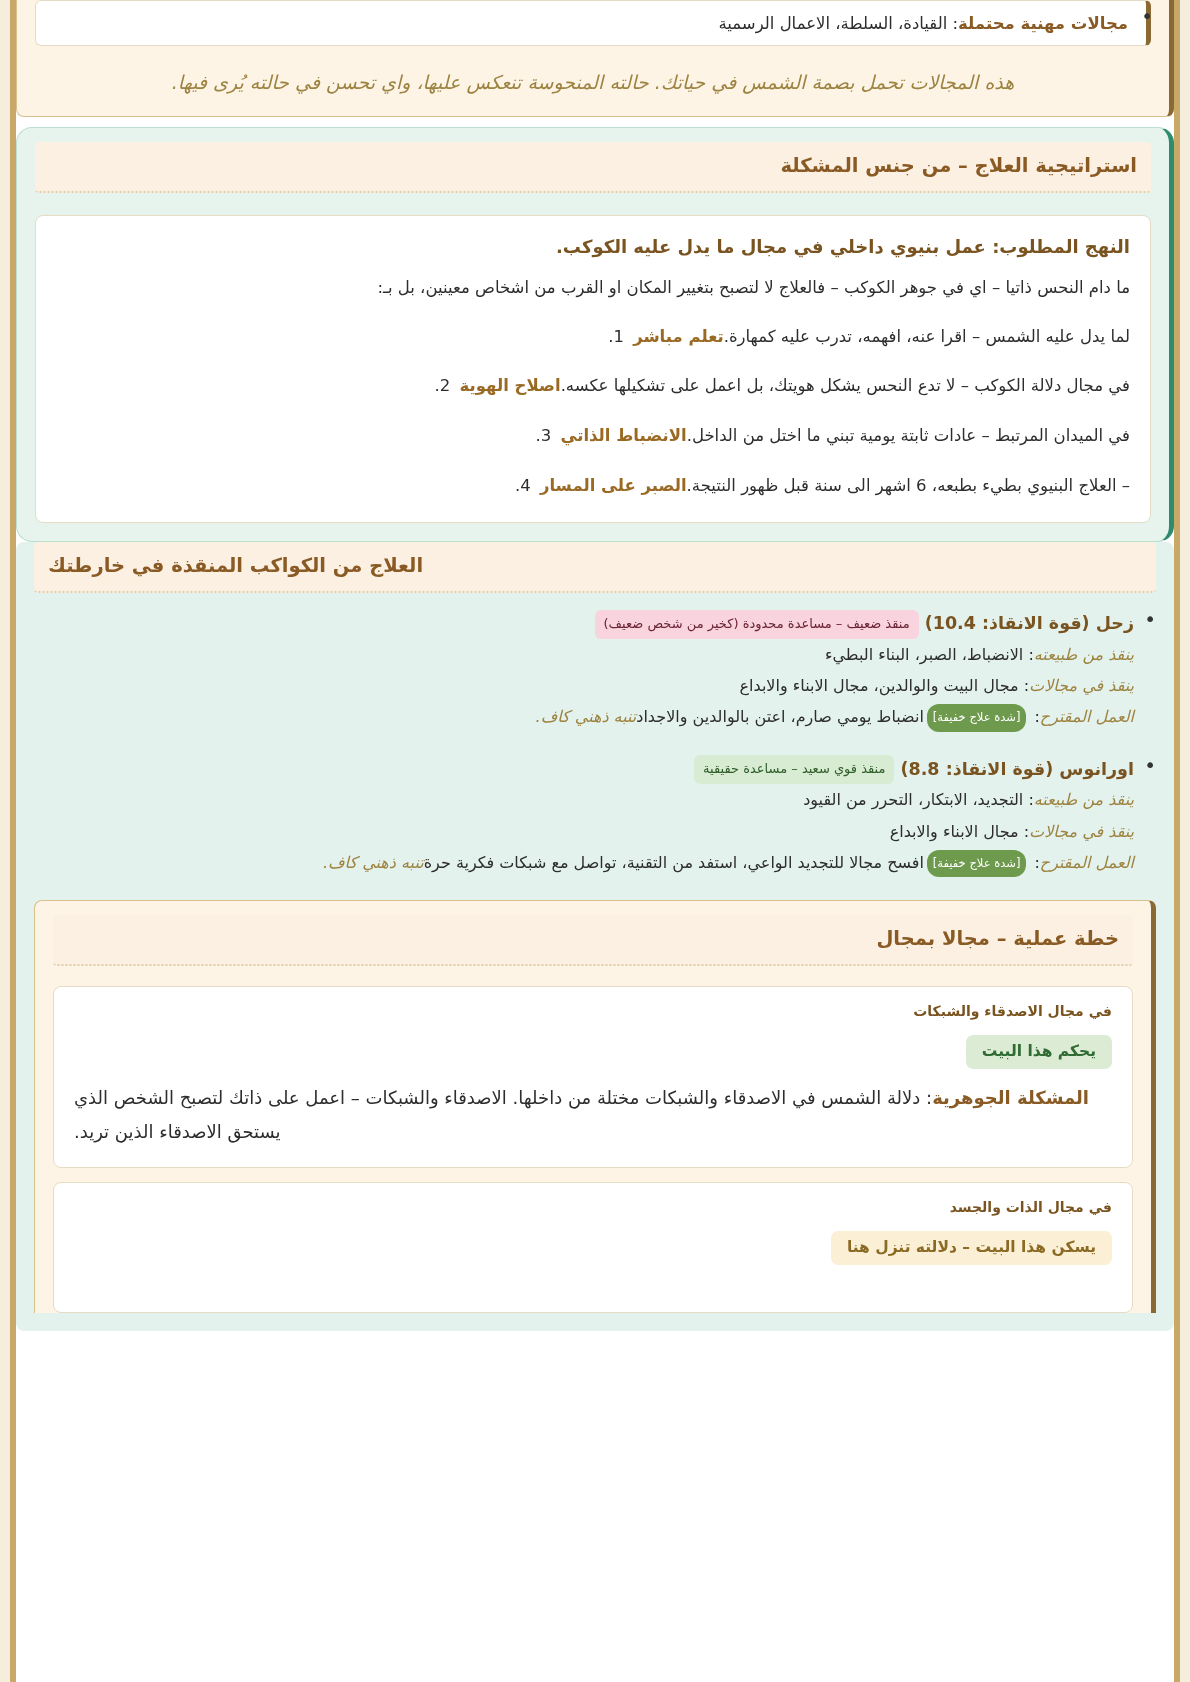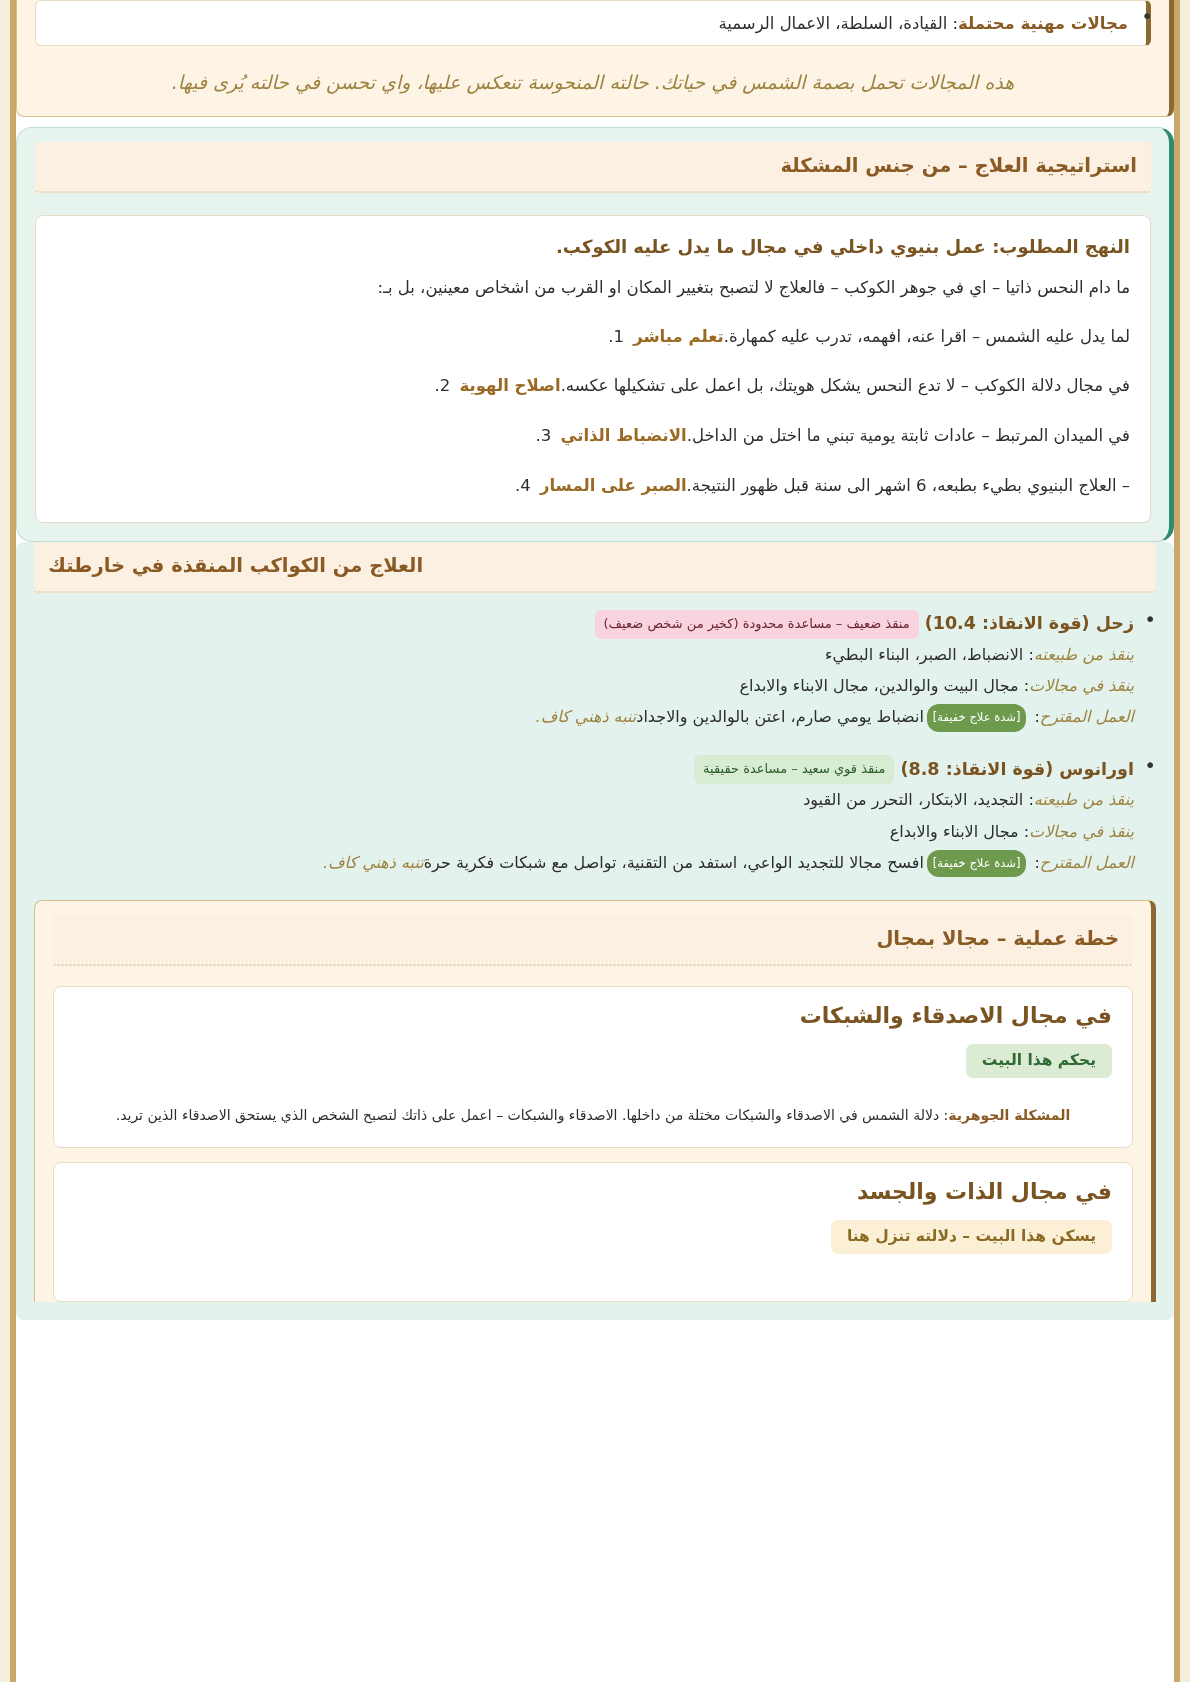--- a/index.html
+++ b/index.html
@@ -206,41 +206,41 @@
 
   
   .plan-card {
     background: #ffffff;
     border: 1px solid #e6dcc6;
     border-radius: 8px;
     padding: 16px 20px 18px 20px;
     margin-top: 14px;
   }
   .plan-card-title {
-    font-size: 22px;
+    font-size: 14px;
     font-weight: bold;
     color: #7a5420;
     text-align: right;
     margin-bottom: 16px;
   }
   .pill {
     display: inline-block;
     font-size: 15.5px;
     padding: 7px 16px 9px 16px;
     border-radius: 7px;
     font-weight: bold;
   }
   .pill-green { background: #dcebd3; color: #2f6b33; }
   .pill-amber { background: #fbf0d6; color: #8a6a24; }
   .pill-row { text-align: right; }
   .core-problem {
-    margin-top: 24px;
-    font-size: 14px;
-    color: #2d2d2d;
-    text-align: center;
+    margin-top: 12px;
+    font-size: 18px;
+    color: #2d2d2d;
+    text-align: left;
     line-height: 1.9;
   }
   .cp-label { font-weight: bold; color: #8a5a24; }
 
   .muted-note {
     font-size: 19px;
     font-style: italic;
     color: #9d8340;
     text-align: center;
     line-height: 1.9;

